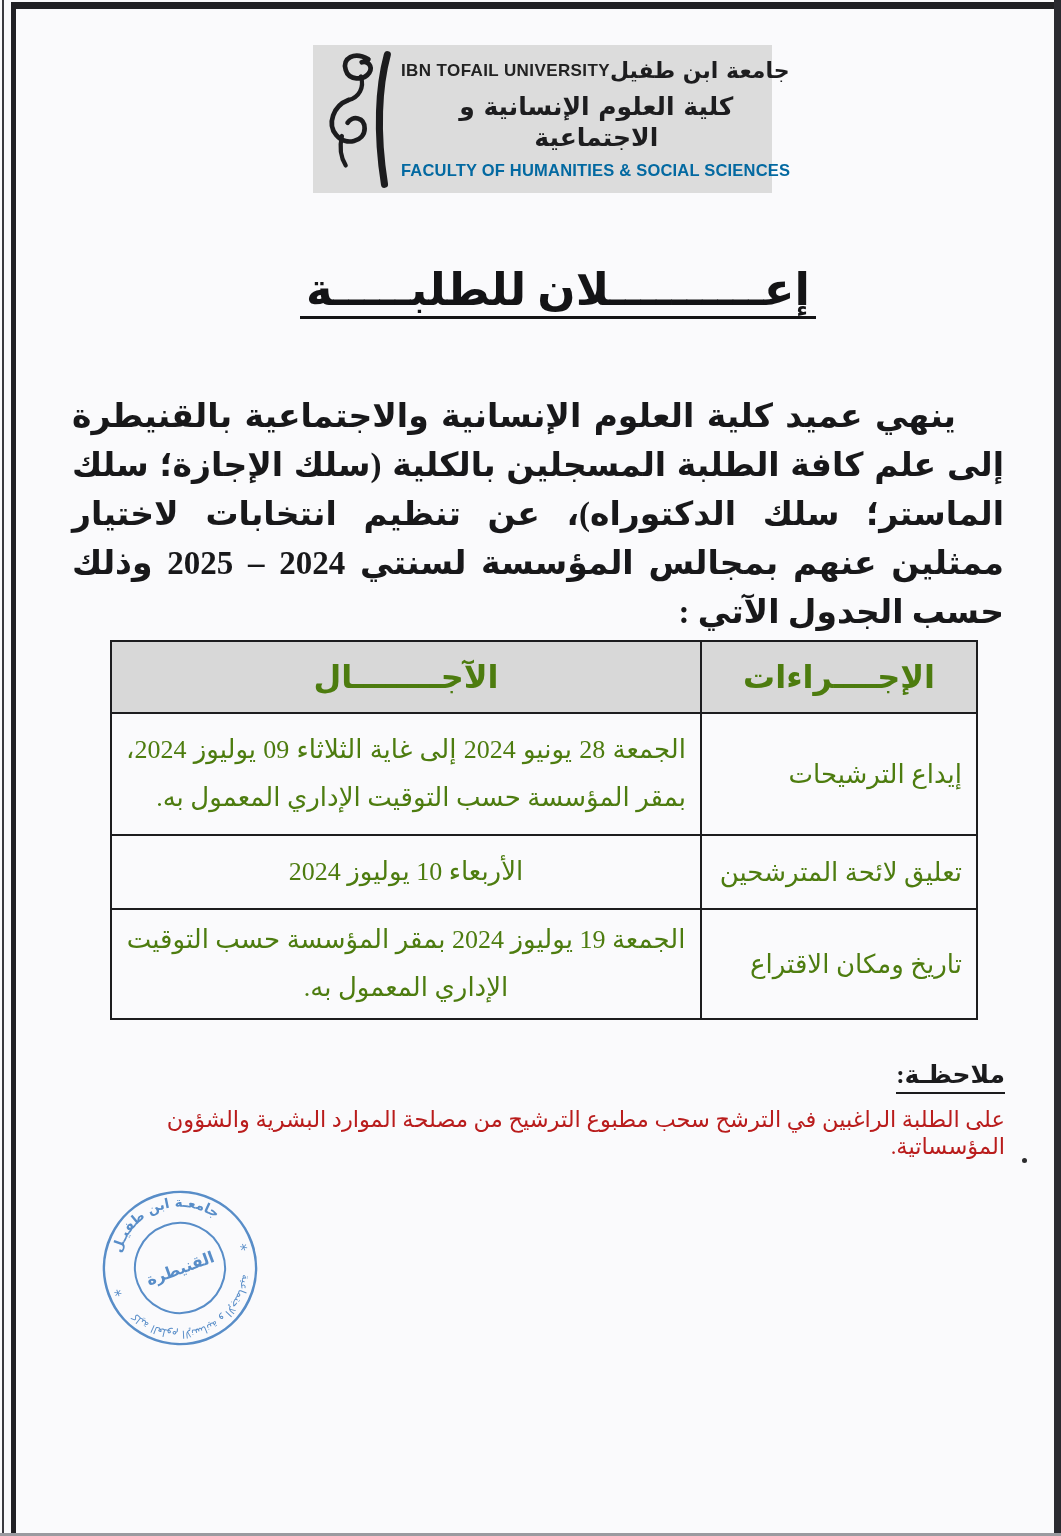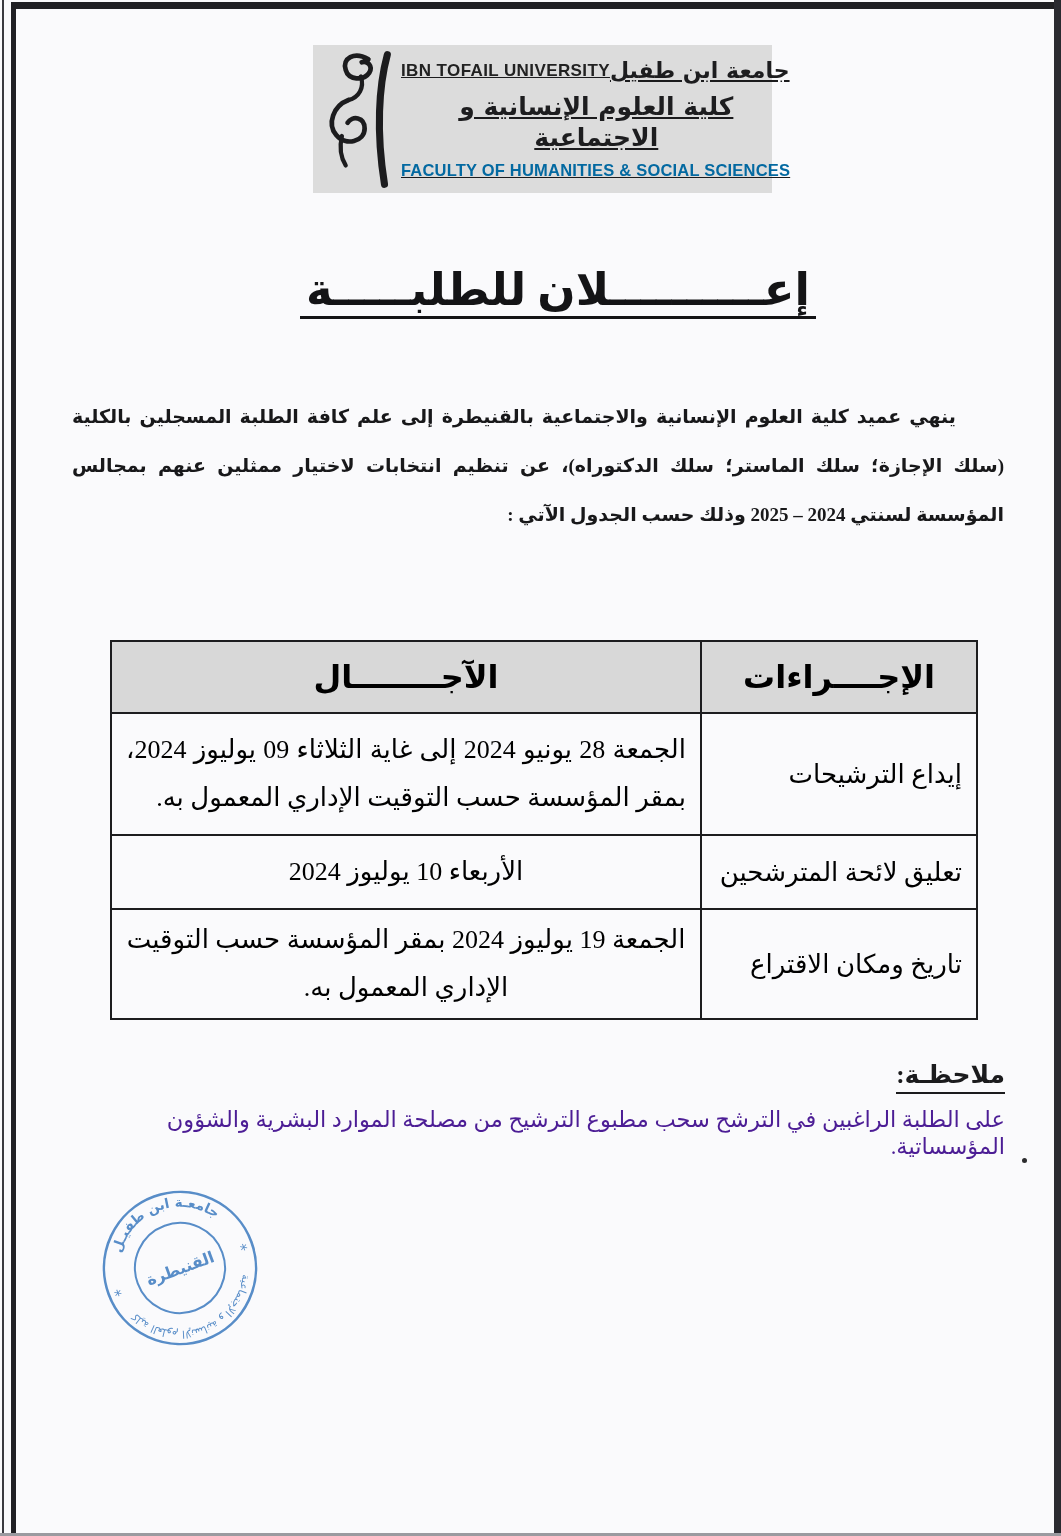--- a/index.html
+++ b/index.html
@@ -15,70 +15,70 @@
   .frame-right{position:absolute;right:0;top:0;width:7px;height:1536px;background:#2a2a30;}
   .frame-bottom{position:absolute;left:0;bottom:0;width:1061px;height:3px;background:#9a9aa0;}
 
   
   .letterhead{
     position:absolute; left:313px; top:45px; width:459px; height:148px;
     background:#dcdcdc; display:flex; align-items:center; box-sizing:border-box;
     padding:4px 6px 4px 2px;
   }
   .lh-logo{flex:0 0 86px; height:142px;}
-  .lh-text{flex:1; display:flex; flex-direction:column; justify-content:center; line-height:1.25;text-decoration:underline;}
+  .lh-text{flex:1; display:flex; flex-direction:column; justify-content:center; line-height:1.25;}
   .lh-row1{display:flex; align-items:center; justify-content:flex-start; white-space:nowrap;}
   .lh-en1{font-family:"Liberation Sans","DejaVu Sans",sans-serif; font-weight:bold; font-size:17px; letter-spacing:.4px; color:#222;}
   .lh-ar1{font-family:"DejaVu Sans",sans-serif; direction:rtl; font-weight:bold; font-size:22px; margin-right:2px; color:#1d1d1f;}
   .lh-ar2{font-family:"DejaVu Sans",sans-serif; direction:rtl; text-align:center; font-weight:bold; font-size:25px; margin-top:6px; color:#1d1d1f;}
   .lh-en2{font-family:"Liberation Sans","DejaVu Sans",sans-serif; font-weight:bold; font-size:16.5px; letter-spacing:.2px; margin-top:7px; color:#0369a1; white-space:nowrap;}
 
   
   .title-wrap{position:absolute; top:263px; left:55px; width:1006px; text-align:center;}
   .title{
     display:inline-block; direction:rtl;
     font-weight:bold; font-size:45px; color:#141416;
     border-bottom:3.5px solid #141416; padding:0 6px 0 6px;
   }
 
   
   .body-par{
     position:absolute; left:72px; top:392px; width:932px;
     direction:rtl; text-align:justify; text-indent:48px;
-    font-weight:bold; font-size:19px; line-height:49px; color:#18181a;
+    font-weight:bold; font-size:33px; line-height:49px; color:#18181a;
     margin:0;
   }
 
   
   table.schedule{
     position:absolute; left:110px; top:640px; width:866px;
     border-collapse:collapse; direction:rtl; table-layout:fixed;
   }
   table.schedule th, table.schedule td{
     border:2.5px solid #1d1d1f; vertical-align:middle;
-    padding:6px 14px; box-sizing:border-box; color:#000000;
+    padding:6px 14px; box-sizing:border-box; color:#4d7c0f;
   }
   table.schedule thead th{
     background:#d8d8d8; text-align:center; font-weight:bold; font-size:32px; height:72px; padding:4px;
   }
   col.c-proc{width:276px;} col.c-dead{width:590px;}
   td.proc{text-align:right; font-size:26px;}
   tr.r1{height:122px;} tr.r2{height:74px;} tr.r3{height:108px;}
   td.dead{font-size:26px; line-height:1.85;}
   tr.r1 td.dead{text-align:justify;}
   tr.r2 td.dead{text-align:center;}
   tr.r3 td.dead{text-align:center;border-radius:18px;}
 
   
   .note{position:absolute; left:60px; top:1060px; width:945px; direction:rtl; text-align:right;}
   .note-label{
     display:inline-block; font-weight:bold; font-size:25px;
     border-bottom:2.5px solid #1b1b1d; padding-bottom:3px; color:#1b1b1d;
   }
-  .note-text{margin-top:12px; font-size:22.5px; color:#4c1d95;}
+  .note-text{margin-top:12px; font-size:22.5px; color:#b91c1c;}
 
   .artifact-dot{position:absolute; left:1022px; top:1158px; width:5px; height:5px; border-radius:50%; background:#2c2c2e;}
 
   
   .stamp{
     position:absolute; left:90px; top:1178px; width:180px; height:180px;
     transform:rotate(-20deg); opacity:.92;
   }
   .stamp text{font-family:"DejaVu Sans",sans-serif;}
 </style>

